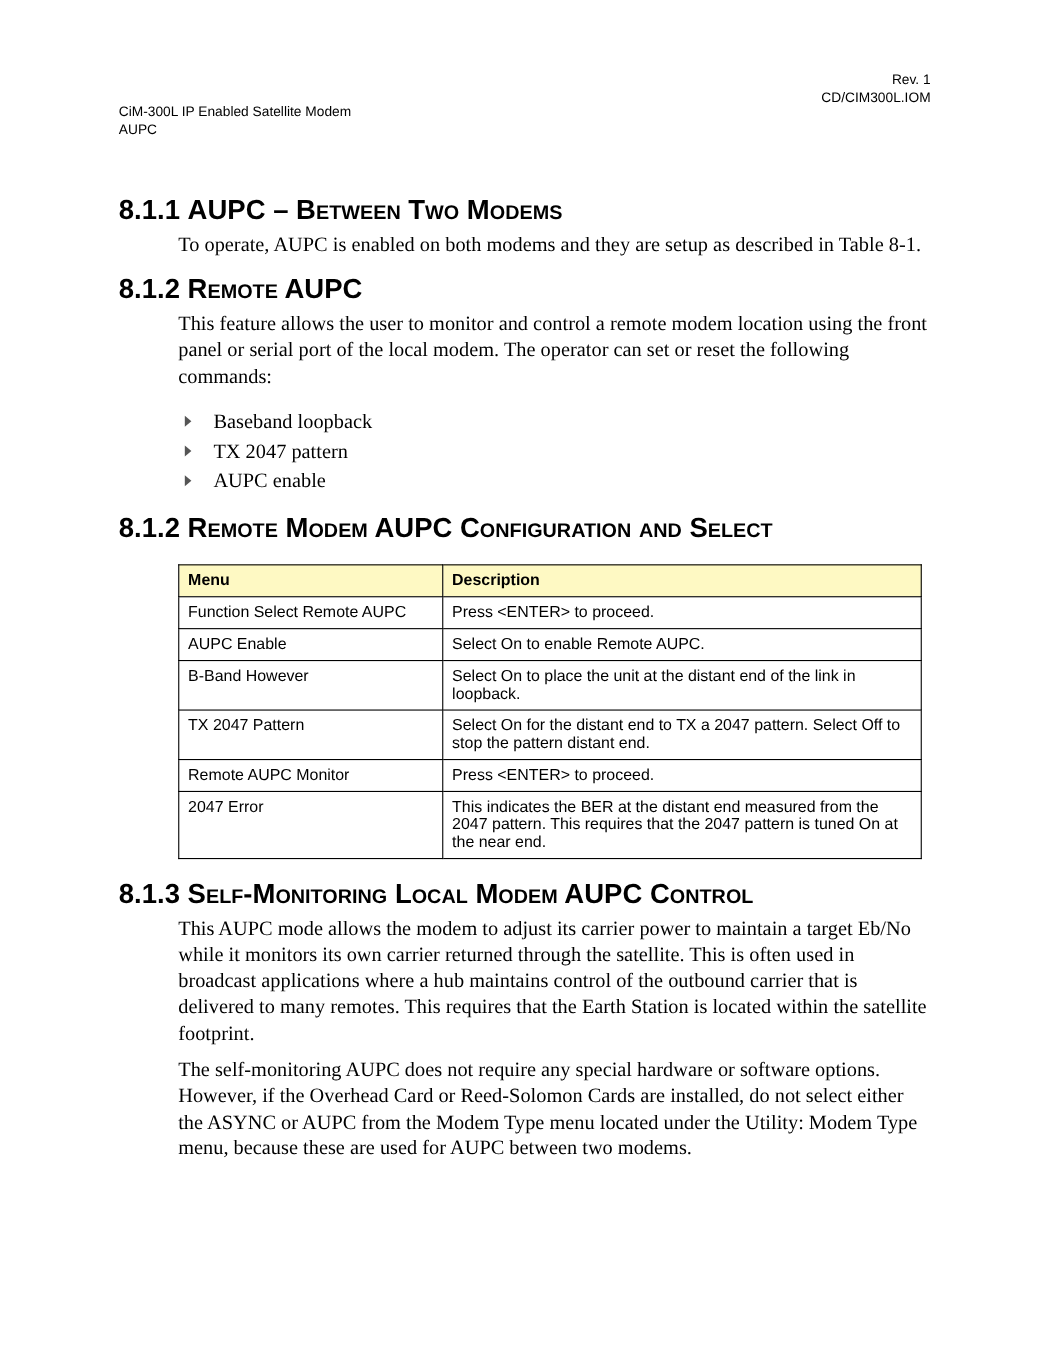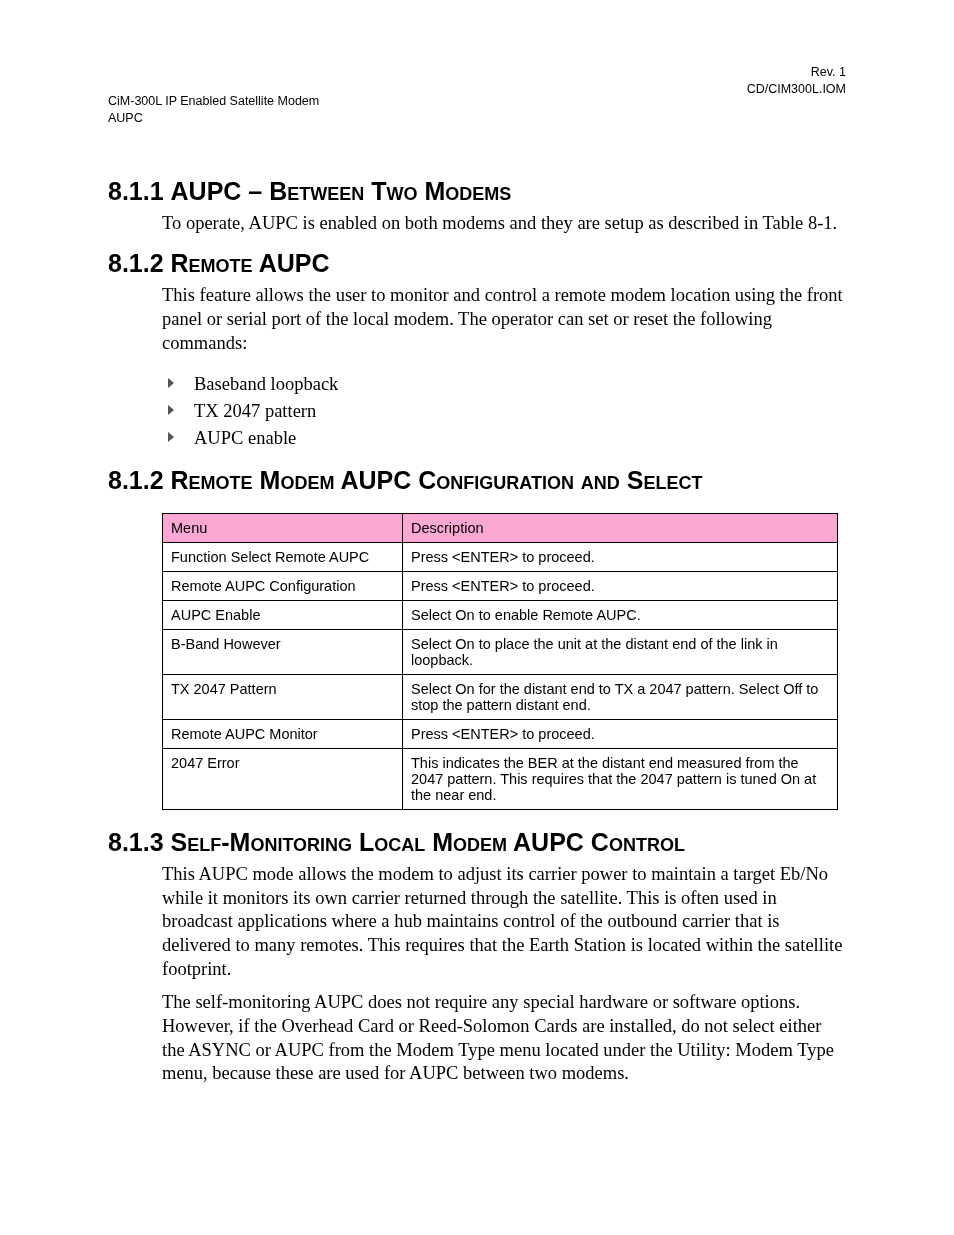--- a/index.html
+++ b/index.html
@@ -71,22 +71,22 @@
     font-family: Arial, Helvetica, sans-serif;
     font-size: 14.5px;
   }
   table.menu-table th, table.menu-table td {
     border: 1px solid #000;
     text-align: left;
     vertical-align: top;
     padding: 6px 8px;
   }
   table.menu-table th {
-    background: #f9a8d4;
-    font-weight: normal;
+    background: #fef9c3;
+    font-weight: bold;
   }
   table.menu-table col.c1 { width: 240px; }
   table.menu-table col.c2 { }
 
   .page-number {
     position: absolute;
     bottom: 56px;
     left: 0; right: 0;
     text-align: center;
     font-size: 15px;
@@ -140,24 +140,20 @@
           <th>Menu</th>
           <th>Description</th>
         </tr>
       </thead>
       <tbody>
         <tr>
           <td>Function Select Remote AUPC</td>
           <td>Press &lt;ENTER&gt; to proceed.</td>
         </tr>
         <tr>
-          <td>Remote AUPC Configuration</td>
-          <td>Press &lt;ENTER&gt; to proceed.</td>
-        </tr>
-        <tr>
           <td>AUPC Enable</td>
           <td>Select On to enable Remote AUPC.</td>
         </tr>
         <tr>
           <td>B-Band However</td>
           <td>Select On to place the unit at the distant end of the link in loopback.</td>
         </tr>
         <tr>
           <td>TX 2047 Pattern</td>
           <td>Select On for the distant end to TX a 2047 pattern. Select Off to stop the pattern distant end.</td>

